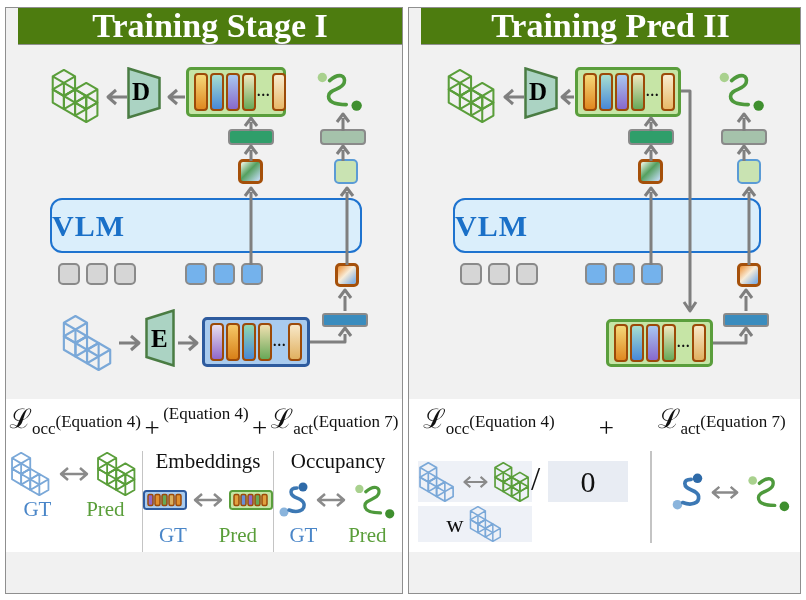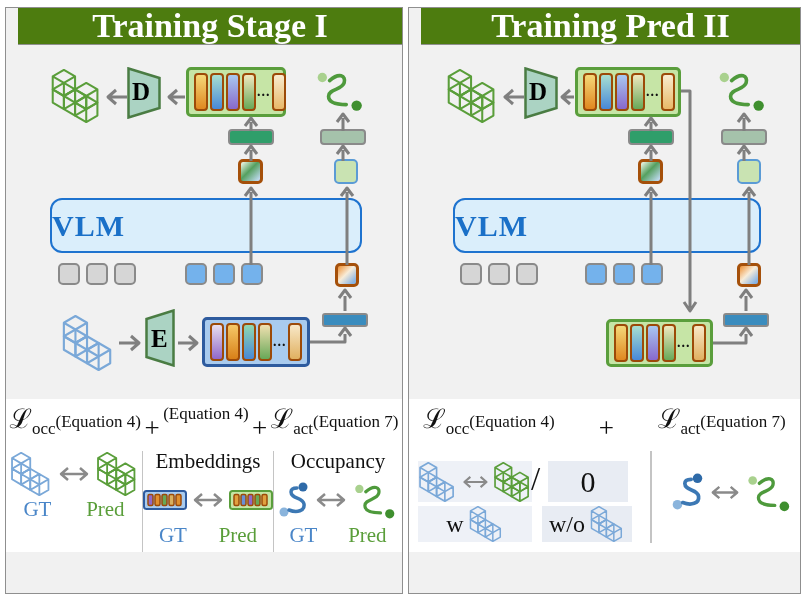--- a/index.html
+++ b/index.html
@@ -374,26 +374,20 @@
     <div class="slash" style="left:122px;top:64px">/</div>
     <div class="optbox bg-b" style="left:139px;top:62px;width:80px;height:41px">
       <span class="zero">0</span>
     </div>
     <div class="optbox bg-a" style="left:9px;top:107px;width:114px;height:36px">
       <span class="wlabel">w</span>
       <svg width="36" height="36" viewBox="-14 -36 54 58">
         <use href="#voxel-gt" fill="none" stroke="#7aa8d8" stroke-width="2.4" stroke-linejoin="round"></use>
         </svg>
     </div>
-    <div class="optbox bg-b" style="left:133px;top:107px;width:90px;height:36px">
-      <span class="wlabel">w/o</span>
-      <svg width="36" height="36" viewBox="-14 -36 54 58">
-        <use href="#voxel-gt" fill="none" stroke="#7aa8d8" stroke-width="2.4" stroke-linejoin="round"></use>
-        </svg>
-    </div>
 
     <div class="optbox" style="left:258px;top:70px;width:130px;height:46px">
       <svg width="34" height="38" viewBox="0 0 32 36">
         <use href="#traj-gt" stroke="#3c78b4"></use>
         </svg>
       <svg width="32" height="17" viewBox="0 0 34 18">
           <use href="#darrow"></use>
         </svg>
       <svg width="48" height="40" viewBox="0 0 50 40">
         <use href="#traj-pred" stroke="#4e9a3c"></use>

